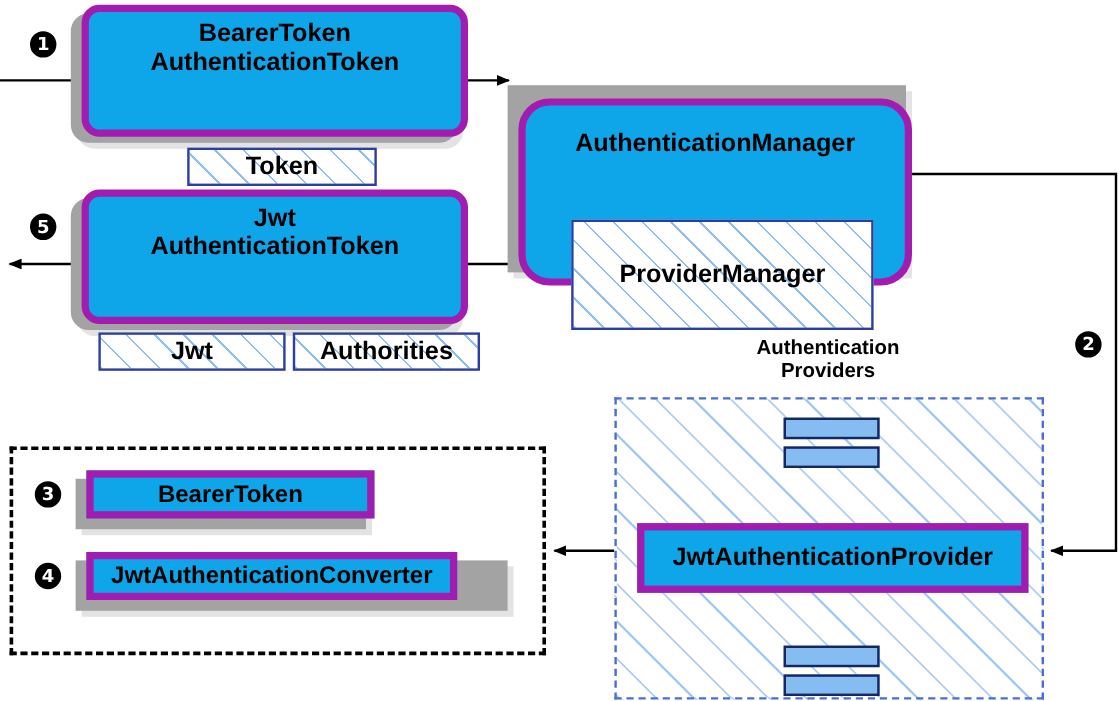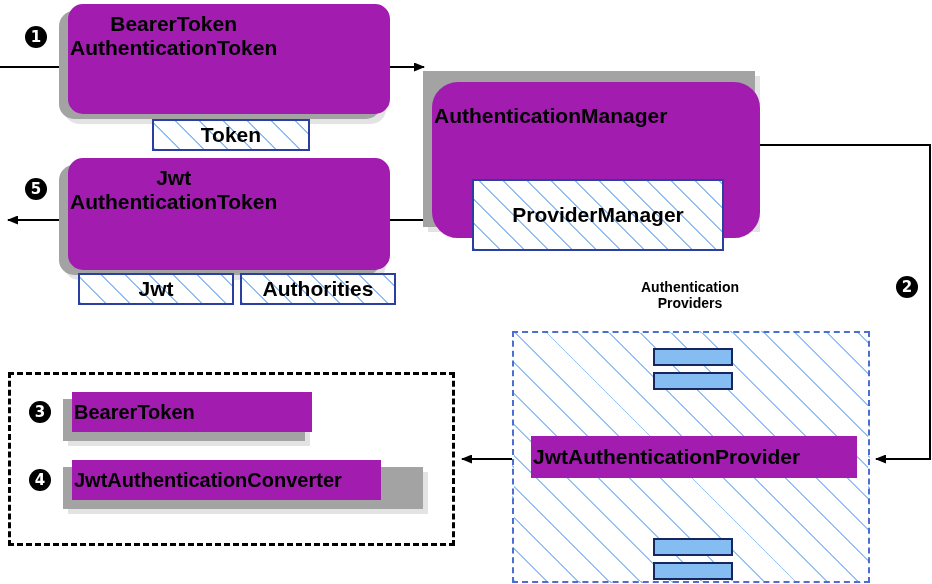--- a/index.html
+++ b/index.html
@@ -24,27 +24,27 @@
     top: 0;
     width: 932px;
     height: 584px;
     pointer-events: none;
   }
 
   
   .node {
     position: absolute;
     box-sizing: border-box;
-    background: #a21caf;
-    border: 2px solid #a21caf;
+    background: #0ea5e9;
+    border: 6px solid #a21caf;
     color: #000000;
     font-weight: bold;
     display: flex;
     flex-direction: column;
-    align-items: flex-start;
+    align-items: center;
     z-index: 3;
   }
   .node-round {
     border-radius: 15px;
   }
   .node-title {
     text-align: center;
     line-height: 1.13;
     white-space: pre-line;
   }
@@ -183,33 +183,33 @@
 
     <g>
       <path d="M693,394 L693,437" stroke="#000000" stroke-width="3.5" fill="none" marker-end="url(#arrowEnd)" marker-start="url(#arrowStart)"></path>
     </g>
 
     <g>
       <path d="M693,487 L693,532" stroke="#000000" stroke-width="3.5" fill="none" marker-end="url(#arrowEnd)" marker-start="url(#arrowStart)"></path>
     </g>
   </svg>
 
-  <div class="region-label" style="left:560px; top:280px; width:260px; font-size:14px;">Authentication
+  <div class="region-label" style="left:560px; top:280px; width:260px; font-size:17px;">Authentication
 Providers</div>
 
   <div class="region-dashed-blue" style="left:512px; top:331px; width:358px; height:252px;"></div>
 
   <div class="bar" style="left:653px; top:348px; width:80px; height:18px;"></div>
   <div class="bar" style="left:653px; top:372px; width:80px; height:18px;"></div>
   <div class="bar" style="left:653px; top:538px; width:80px; height:18px;"></div>
   <div class="bar" style="left:653px; top:562px; width:80px; height:18px;"></div>
 
   <div class="shadow-light" style="left:524px; top:448px; width:346px; height:42px;"></div>
   <div class="shadow-dark" style="left:519px; top:443px; width:346px; height:42px;"></div>
-  <div class="node" style="left:531px; top:436px; width:326px; height:42px; justify-content:center;">
+  <div class="node" style="left:531px; top:436px; width:326px; height:58px; justify-content:center;">
     <div class="node-title" style="font-size:21px;">JwtAuthenticationProvider</div>
   </div>
 
   <div class="region-dotted-black" style="left:8px; top:372px; width:447px; height:174px;"></div>
 
   <div class="shadow-light" style="left:68px; top:404px; width:242px; height:42px;"></div>
   <div class="shadow-dark" style="left:63px; top:399px; width:242px; height:42px;"></div>
   <div class="node" style="left:72px; top:392px; width:240px; height:40px; justify-content:center;">
     <div class="node-title" style="font-size:20px;">BearerToken</div>
   </div>
@@ -217,21 +217,21 @@
   <div class="shadow-light" style="left:68px; top:472px; width:360px; height:42px;"></div>
   <div class="shadow-dark" style="left:63px; top:467px; width:360px; height:42px;"></div>
   <div class="node" style="left:72px; top:460px; width:309px; height:40px; justify-content:center;">
     <div class="node-title" style="font-size:20px;">JwtAuthenticationConverter</div>
   </div>
 
   <div class="shadow-light" style="left:428px; top:76px; width:332px; height:156px;"></div>
   <div class="shadow-dark" style="left:423px; top:71px; width:332px; height:156px;"></div>
   <div class="node" style="left:432px; top:82px; width:328px; height:156px;border-radius:26px;">
     <div class="node-title" style="font-size:21px; margin-top:20px;">AuthenticationManager</div>
-    <div class="slot" style="left:38px; top:58px; width:252px; height:72px; font-size:21px;">
+    <div class="slot" style="left:38px; top:58px; width:252px; height:92px; font-size:21px;">
       <span>ProviderManager</span>
     </div>
   </div>
 
   <div class="shadow-light sh-round" style="left:64px; top:16px; width:322px; height:108px;"></div>
   <div class="shadow-dark sh-round" style="left:59px; top:11px; width:322px; height:108px;"></div>
   <div class="node node-round" style="left:68px; top:4px; width:322px; height:110px;">
     <div class="node-title" style="font-size:21px; margin-top:6px;">BearerToken
 AuthenticationToken</div>
     <div class="slot" style="left:82px; top:76px; width:158px; height:32px; font-size:21px;">

